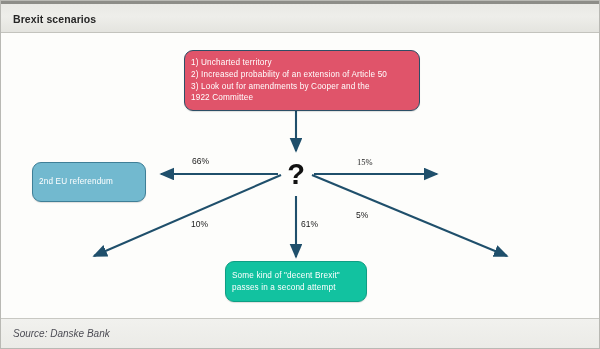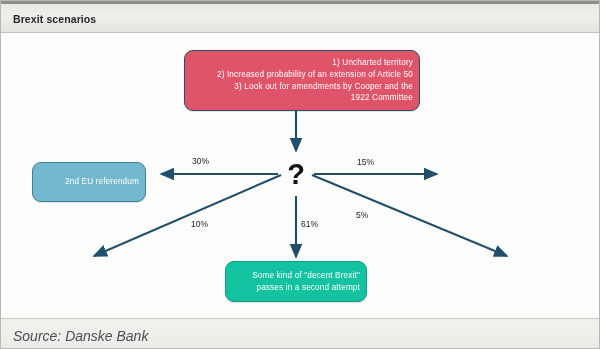--- a/index.html
+++ b/index.html
@@ -56,21 +56,21 @@
   }
 
   
   .node {
     position: absolute;
     box-sizing: border-box;
     border-radius: 9px;
     display: flex;
     align-items: center;
     justify-content: center;
-    text-align: right;
+    text-align: left;
     color: #ffffff;
     font-size: 8.2px;
     line-height: 1.45;
     padding: 3px 6px;
     letter-spacing: 0.15px;
     box-shadow: 0 1px 1px rgba(0,0,0,0.12);
   }
   .node.red {
     background: #e0546a;
     border: 1px solid #2d4f66;
@@ -126,40 +126,40 @@
   }
 
   
   .edge-label {
     position: absolute;
     font-size: 8.5px;
     color: #1a1a1a;
     white-space: nowrap;
   }
   #label-30 { left: 191px; top: 123px; }
-  #label-15 { left: 356px; top: 124px; }
+  #label-15 { left: 356px; top: 124px; font-family: Liberation Serif, serif; }
   #label-10 { left: 190px; top: 186px; }
   #label-40 { left: 300px; top: 186px; }
   #label-5  { left: 355px; top: 177px; }
 
   
   #footer-bar {
     position: absolute;
     left: 0; bottom: 0;
     width: 600px;
     height: 30px;
     background: linear-gradient(to bottom, #f1f1ee 0%, #ebebe7 100%);
     border-top: 1px solid #c8c8c2;
     box-sizing: border-box;
   }
   #footer-source {
     position: absolute;
     left: 12px;
     top: 9px;
-    font-size: 14px;
+    font-size: 10px;
     font-style: italic;
     color: #4d4d55;
     white-space: nowrap;
   }
 </style>
 </head>
 <body>
 
 <div id="root">
 
@@ -203,21 +203,21 @@
 
 
     <div class="node green" id="node-decent-brexit">
       <span class="ntext">Some kind of "decent Brexit"
 passes in a second attempt</span>
     </div>
 
 
     <div id="question-mark">?</div>
 
-    <div class="edge-label" id="label-30">30%</div>
+    <div class="edge-label" id="label-30">66%</div>
     <div class="edge-label" id="label-15">15%</div>
     <div class="edge-label" id="label-10">10%</div>
     <div class="edge-label" id="label-40">61%</div>
     <div class="edge-label" id="label-5">5%</div>
 
   </div>
 
   <div id="footer-bar">
     <div id="footer-source">Source: Danske Bank</div>
   </div>

